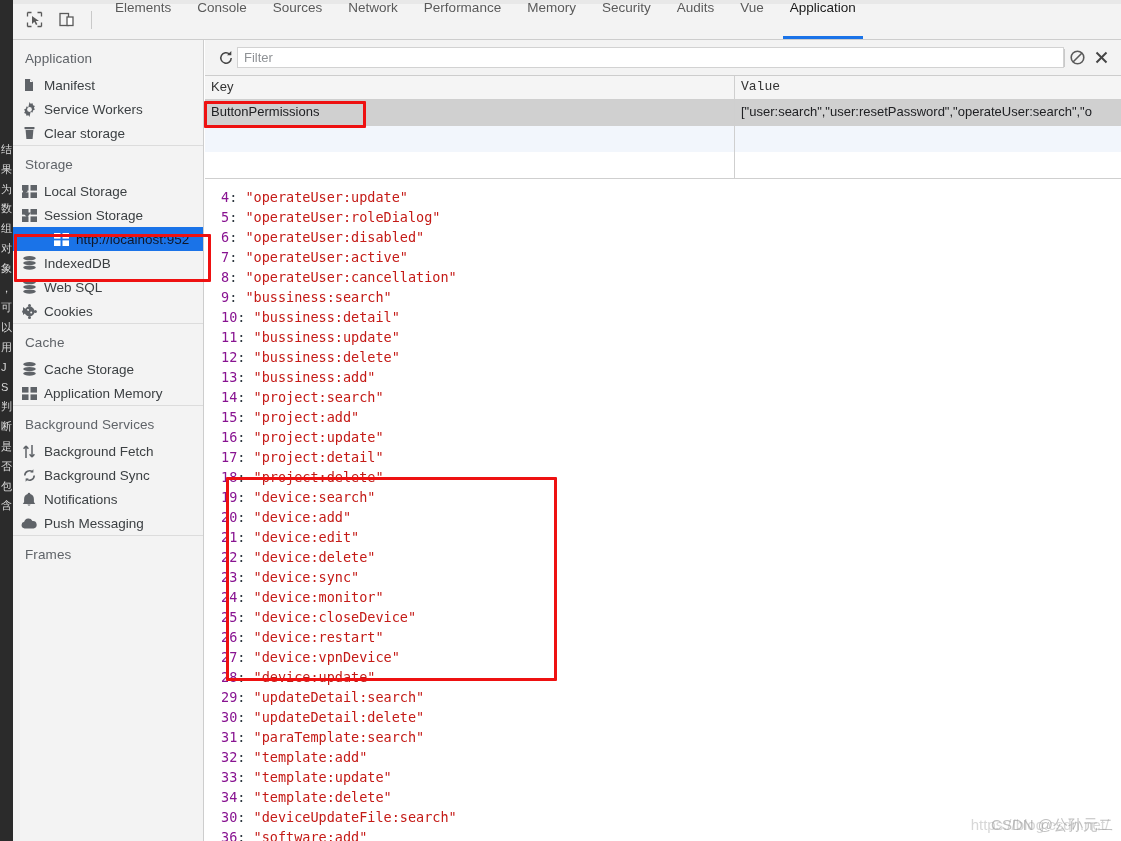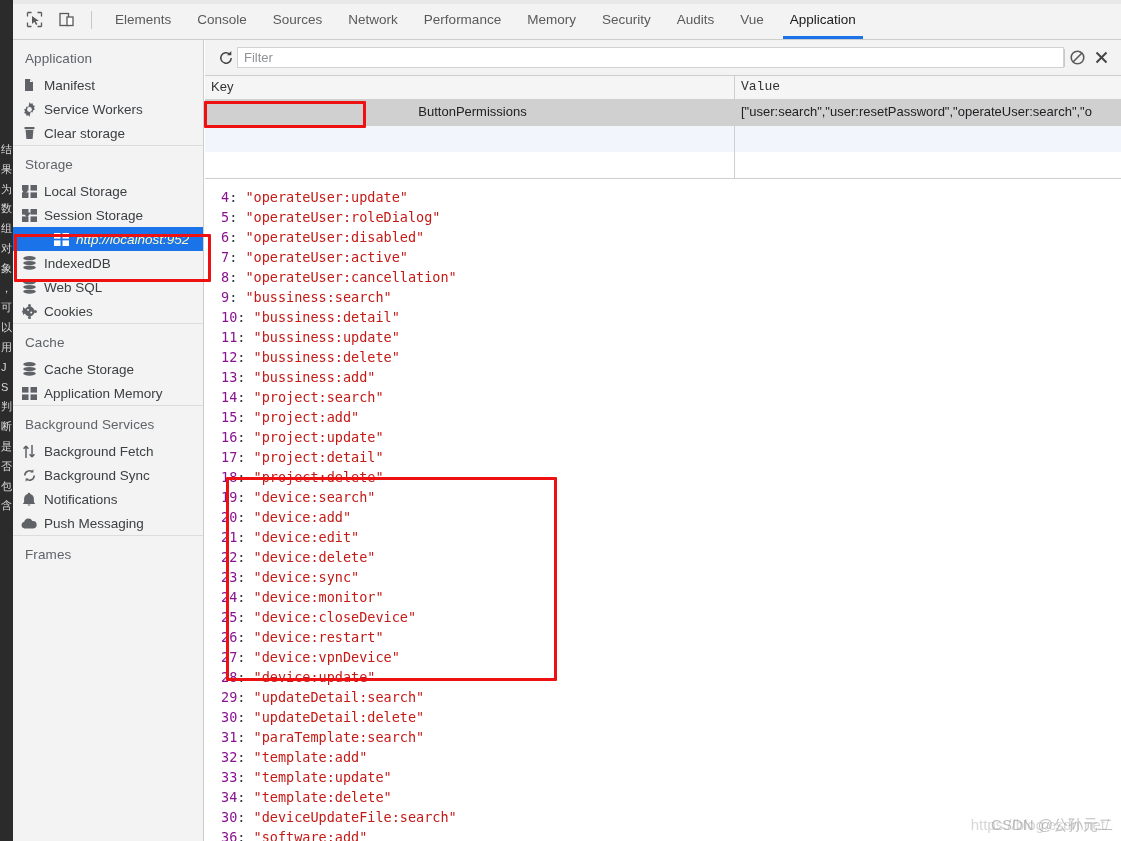--- a/index.html
+++ b/index.html
@@ -38,21 +38,21 @@
     background:#e8e8e8;
   }
   .tool-icons { display: flex; align-items: center; padding: 0 6px 0 10px; gap: 10px; }
   .tool-btn {
     width: 22px; height: 22px; display: flex; align-items: center; justify-content: center;
     cursor: pointer;
   }
   .tool-sep { width: 1px; height: 18px; background: #c9c9c9; margin: 0 4px; align-self: center; }
   .tabs { display: flex; align-items: stretch; }
   .tab {
-    display: flex; align-items: center; padding: 0 13px;
+    display: flex; padding: 0 13px;
     font-size: 13.5px; color: #5a5a5a; cursor: pointer;
     position: relative; white-space: nowrap;
   }
   .tab.active { color: #1a1a1a; }
   .tab.active:after {
     content: ""; position: absolute; left: 6px; right: 6px; bottom: 0;
     height: 3px; background: #1a73e8;
   }
 
   
@@ -65,21 +65,21 @@
   .side-section:last-child { border-bottom: none; }
   .side-title {
     font-size: 13.5px; color: #5f6368; padding: 11px 0 7px 12px; letter-spacing: 0.1px;
   }
   .side-item {
     display: flex; align-items: center; height: 24px;
     padding-left: 8px; cursor: pointer; position: relative;
     font-size: 13.5px; color: #3c4043; white-space: nowrap;
   }
   .side-item.l2 { padding-left: 40px; }
-  .side-item.sel { background: #1a73e8; color: #fef9c3; font-style: italic; }
+  .side-item.sel { background: #1a73e8; color: #0f172a; }
   .side-arrow {
     position: absolute; left: 10px; top: 50%; transform: translateY(-50%);
     width: 0; height: 0;
     border-left: 5px solid #5f6368; border-top: 4px solid transparent; border-bottom: 4px solid transparent;
   }
   .side-arrow.open {
     border-left: 4px solid transparent; border-right: 4px solid transparent;
     border-top: 5px solid #5f6368; border-bottom: none;
   }
   .side-ico {
@@ -110,21 +110,21 @@
   
   .kv { border-bottom: 1px solid #cfcfcf; }
   .kv-head {
     display: flex; height: 24px; background: #f5f5f5;
     border-bottom: 1px solid #cfcfcf;
     font-size: 13px; color: #333;
   }
   .kv-head .c1 { width: 530px; padding: 3px 0 0 6px; border-right: 1px solid #cfcfcf; }
   .kv-head .c2 { flex: 1; padding: 3px 0 0 6px; font-family: Liberation Mono, monospace; }
   .kv-row { display: flex; height: 26px; font-size: 13px; color: #202124; }
-  .kv-row .c1 { width: 530px; padding: 4px 0 0 6px; border-right: 1px solid #cfcfcf; overflow: hidden; white-space: nowrap; text-align: center; }
+  .kv-row .c1 { width: 530px; padding: 4px 0 0 6px; border-right: 1px solid #cfcfcf; overflow: hidden; white-space: nowrap; }
   .kv-row .c2 { flex: 1; padding: 4px 0 0 6px; overflow: hidden; white-space: nowrap; }
   .kv-row.selected { background: #d0d0d0; }
   .kv-row.stripe { background: #f2f6fc; }
   .kv-row.blank { background: #ffffff; }
 
   
   .preview {
     position: relative;
     height: 666px;
     padding: 0 0 0 0;

